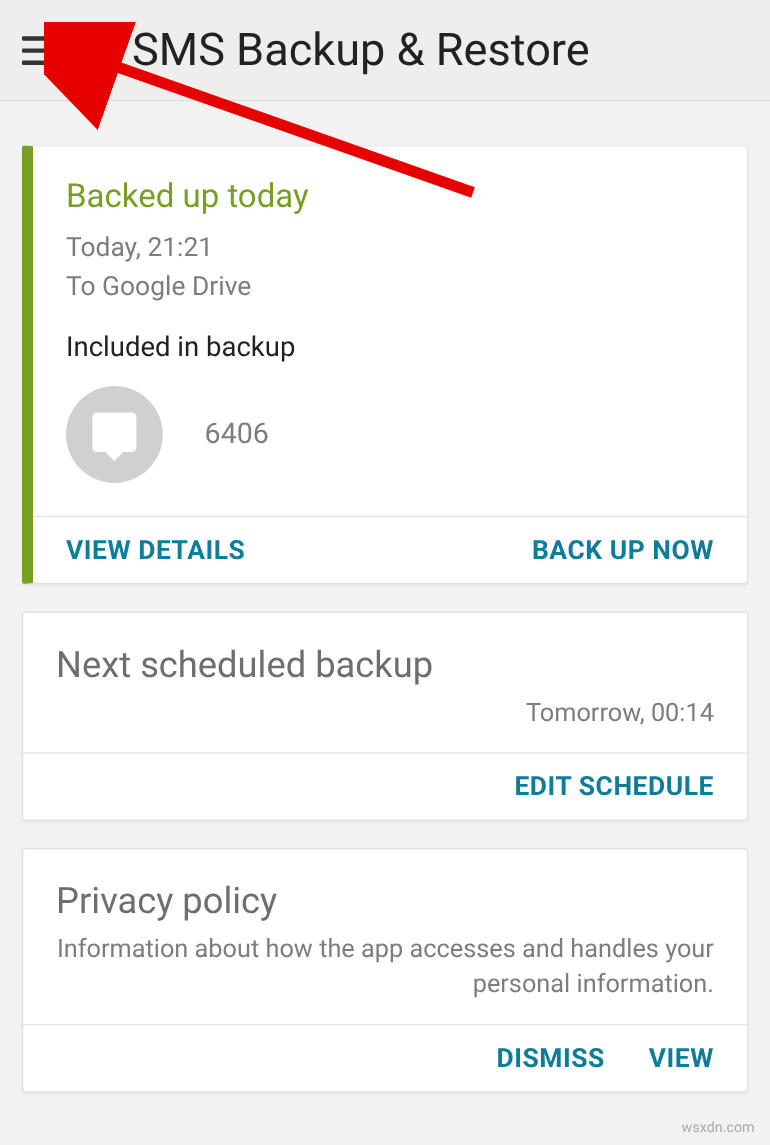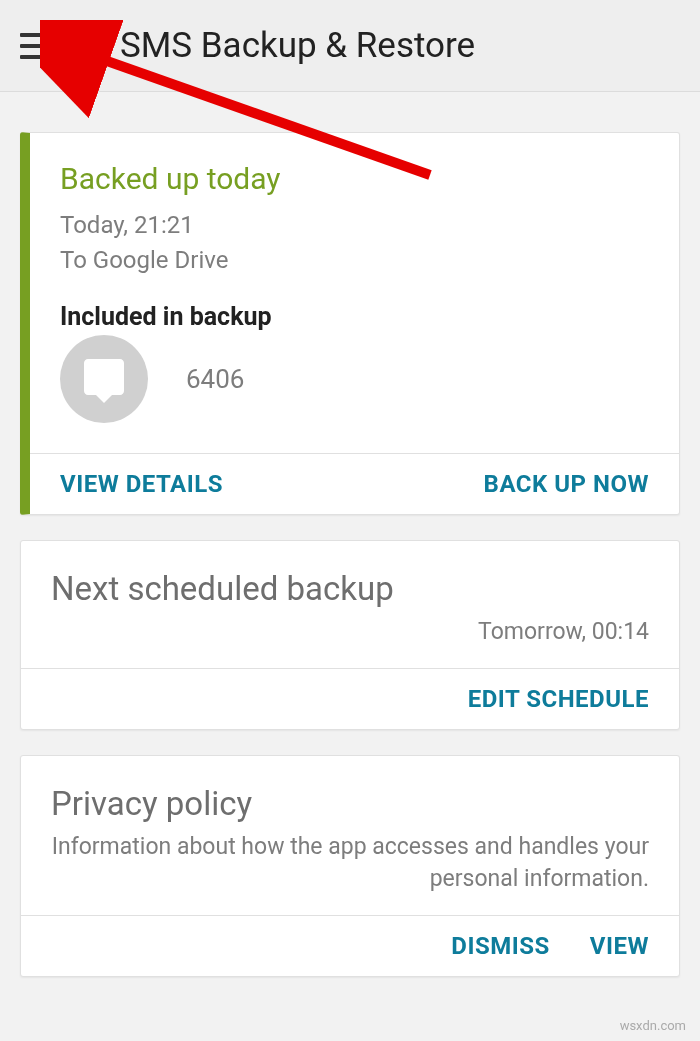--- a/index.html
+++ b/index.html
@@ -33,21 +33,21 @@
       cursor: pointer;
     }
     .menu-icon span {
       display: block;
       height: 4px;
       width: 36px;
       background: #333;
       border-radius: 1px;
     }
     .appbar-title {
-      font-size: 35px;
+      font-size: 41px;
       color: #222;
       font-weight: 400;
     }
     .content {
       padding: 40px 20px 10px 20px;
     }
     .card {
       background: #fff;
       border: 1px solid #e0e0e0;
       border-radius: 3px;
@@ -68,22 +68,21 @@
     }
     .card-subline {
       color: #7d7d7d;
       font-size: 24px;
       line-height: 1.45;
     }
     .section-label {
       color: #222;
       font-size: 25px;
       margin-top: 24px;
-      margin-bottom: 4px;
-      font-weight: bold;
+      margin-bottom: 20px;
     }
     .msg-row {
       display: flex;
       align-items: center;
       gap: 38px;
       margin-bottom: 10px;
     }
     .msg-icon {
       width: 88px;
       height: 88px;

